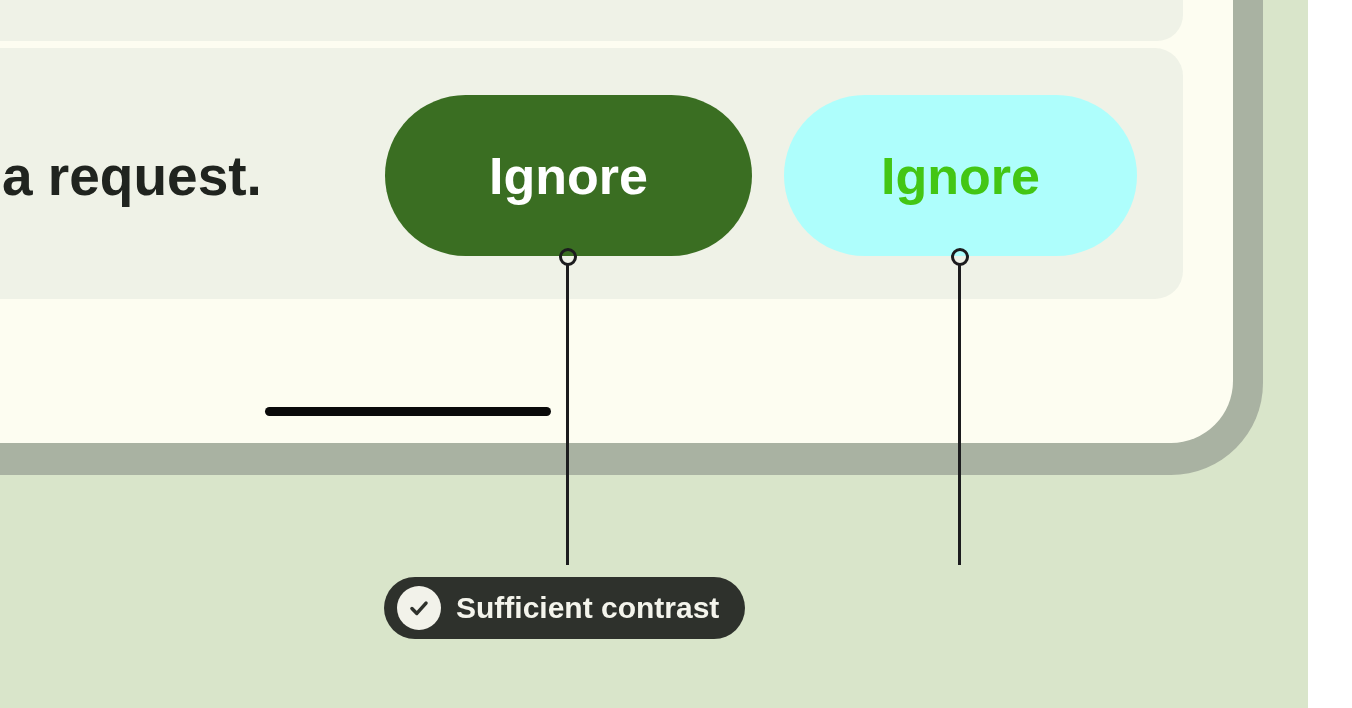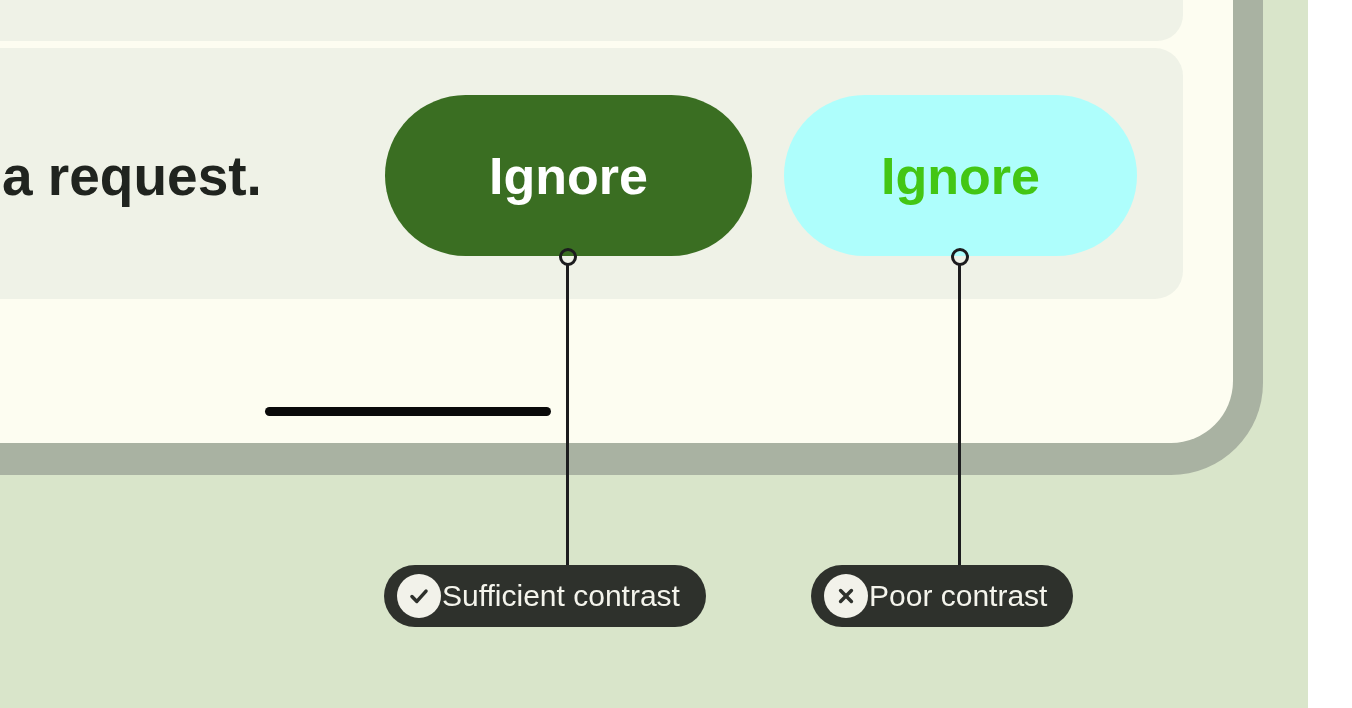--- a/index.html
+++ b/index.html
@@ -56,28 +56,28 @@
   }
   .connector-line{
     width:3px;background:var(--connector);
   }
   .anchor-circle{
     width:12px;height:12px;border-radius:50%;
     border:3px solid var(--connector);
     background:transparent;
   }
   .callout{
-    top:565px;height:62px;
+    top:577px;height:62px;
     display:flex;align-items:center;
-    gap:1px;
+    gap:15px;
     padding:0 26px 0 13px;
     border-radius:32px;
     background:var(--callout_bg);
     color:var(--callout_text);
-    font-size:30px;font-weight:400;
+    font-size:30px;font-weight:700;
     white-space:nowrap;
   }
   .callout-icon{
     width:44px;height:44px;border-radius:50%;
     background:var(--callout_icon_bg);
     display:flex;align-items:center;justify-content:center;
     flex:0 0 auto;
   }
   .callout-icon svg{display:block;}
 </style>
@@ -108,22 +108,14 @@
 
   <div class="abs callout" style="left:384px;">
     <span class="callout-icon">
       <svg width="26" height="26" viewBox="0 0 24 24" fill="none">
         <path d="M5.5 12.5l4.5 4.5 8.5-9.5" stroke="#2e312c" stroke-width="3.2" stroke-linecap="round" stroke-linejoin="round"></path>
       </svg>
     </span>
     <span>Sufficient contrast</span>
   </div>
 
-  <div class="abs callout" style="left:811px;">
-    <span class="callout-icon">
-      <svg width="26" height="26" viewBox="0 0 24 24" fill="none">
-        <path d="M7 7l10 10M17 7L7 17" stroke="#2e312c" stroke-width="3.2" stroke-linecap="round" stroke-linejoin="round"></path>
-      </svg>
-    </span>
-    <span>Poor contrast</span>
-  </div>
 
 </div>
 
 </body></html>

